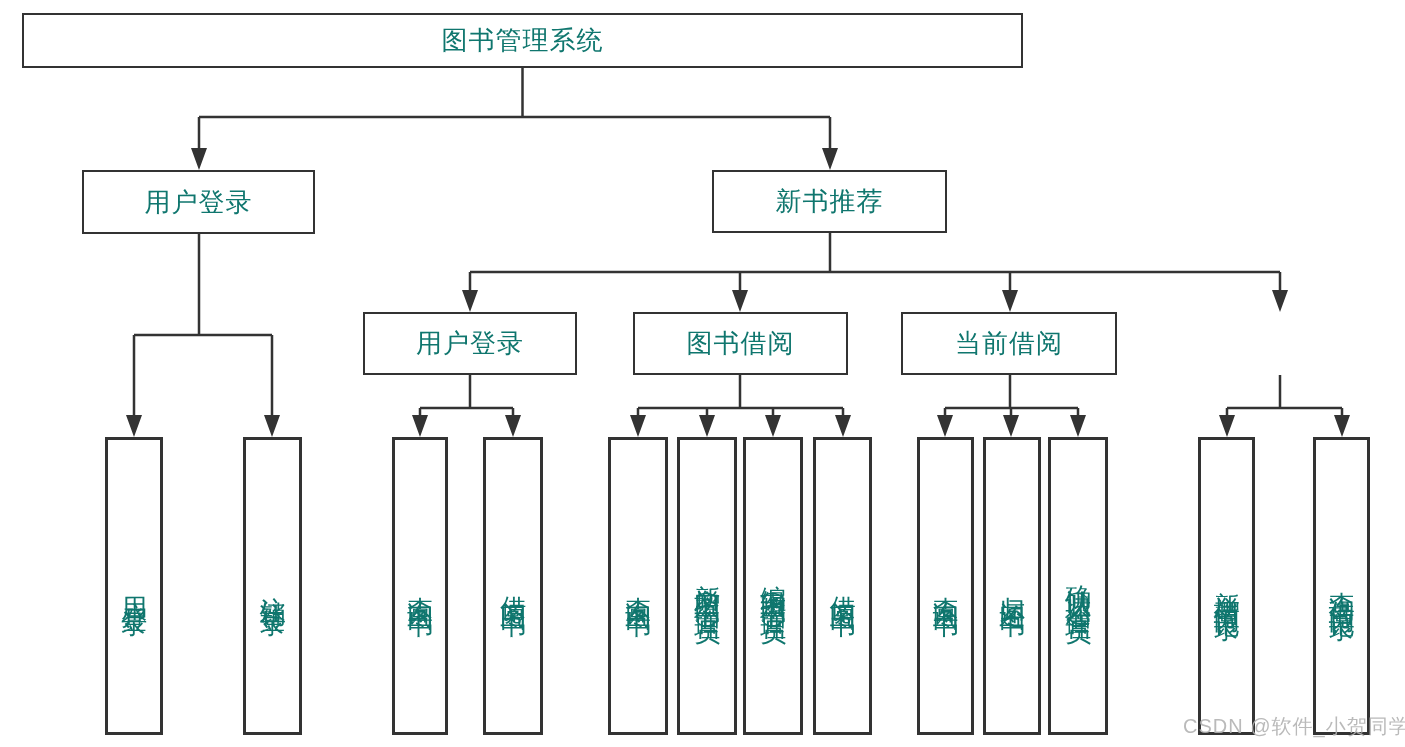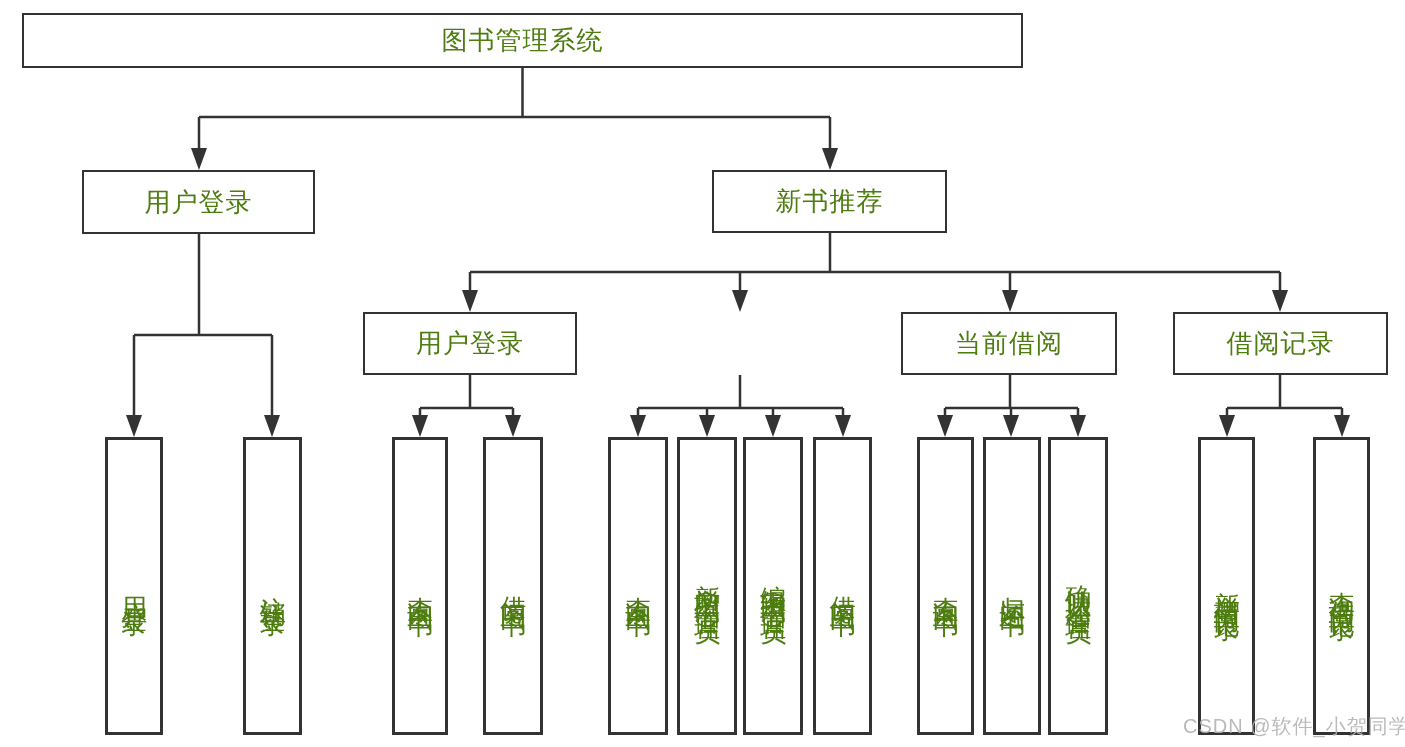--- a/index.html
+++ b/index.html
@@ -23,21 +23,21 @@
     height: 747px;
   }
   .box {
     position: absolute;
     box-sizing: border-box;
     border: 2.5px solid #333333;
     background: #ffffff;
     display: flex;
     align-items: center;
     justify-content: center;
-    color: #4d7c0f;
+    color: #0f766e;
   }
   .hbox .label {
     font-size: 26px;
     white-space: nowrap;
     letter-spacing: 1px;
   }
   .vbox {
     border-width: 3px;
   }
   .vbox .label {
@@ -93,25 +93,25 @@
   <div class="box hbox" style="left:82px; top:170px; width:233px; height:64px;">
     <span class="label">用户登录</span>
   </div>
   <div class="box hbox" style="left:712px; top:170px; width:235px; height:63px;">
     <span class="label">新书推荐</span>
   </div>
 
   <div class="box hbox" style="left:363px; top:312px; width:214px; height:63px;">
     <span class="label">用户登录</span>
   </div>
+  <div class="box hbox" style="left:633px; top:312px; width:215px; height:63px;">
+    <span class="label">图书借阅</span>
+  </div>
   <div class="box hbox" style="left:901px; top:312px; width:216px; height:63px;">
     <span class="label">当前借阅</span>
-  </div>
-  <div class="box hbox" style="left:1173px; top:312px; width:215px; height:63px;">
-    <span class="label">借阅记录</span>
   </div>
 
   <div class="box vbox" style="left:105px; top:437px; width:58px; height:298px;">
     <span class="label">用户登录</span>
   </div>
   <div class="box vbox" style="left:243px; top:437px; width:59px; height:298px;">
     <span class="label">注销登录</span>
   </div>
 
   <div class="box vbox" style="left:392px; top:437px; width:56px; height:298px;">

